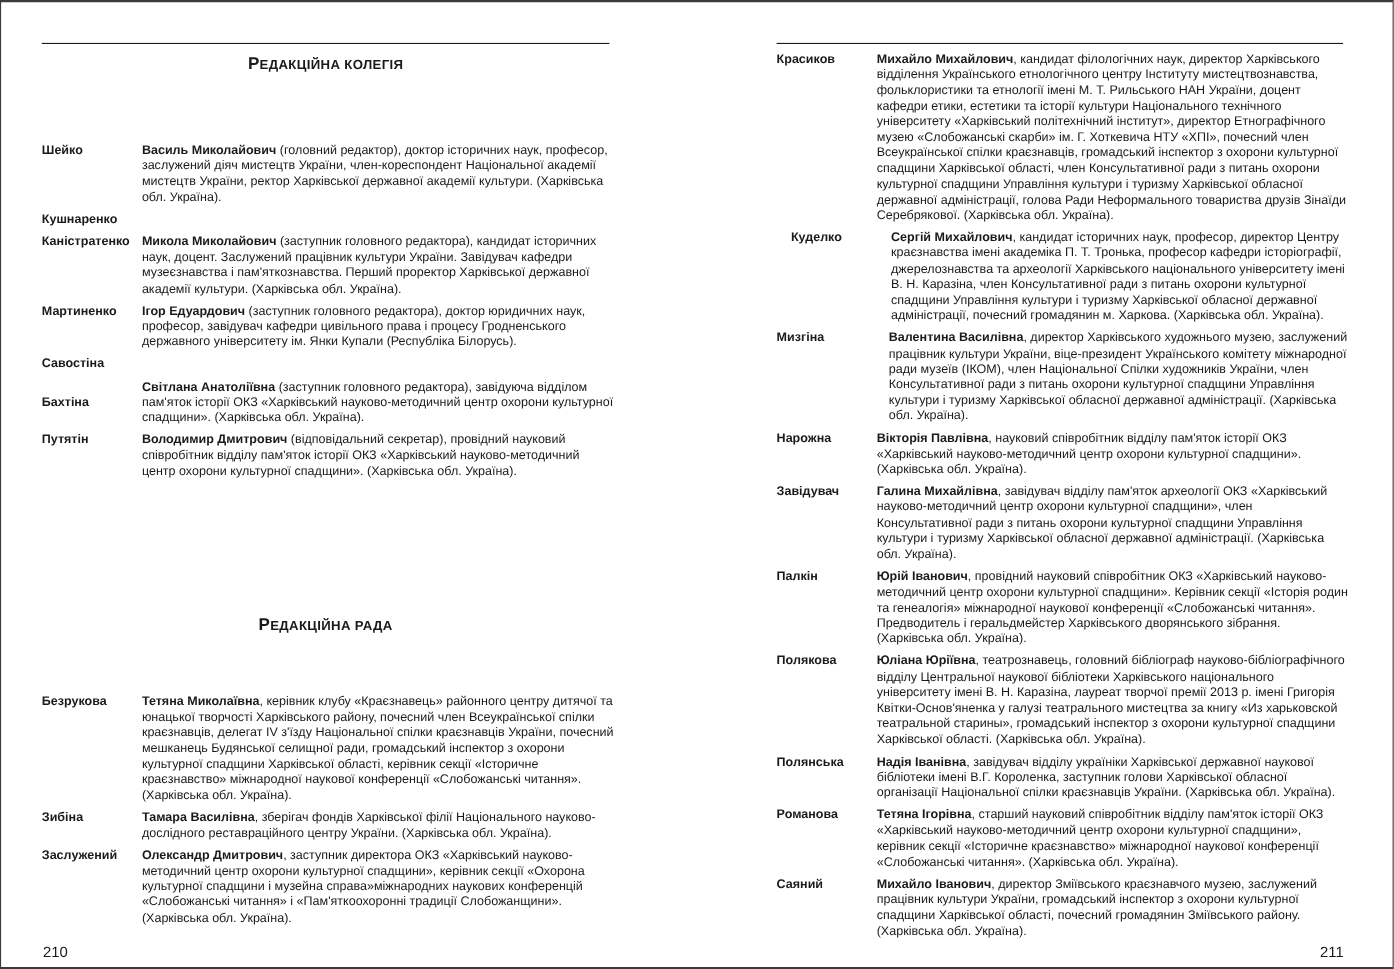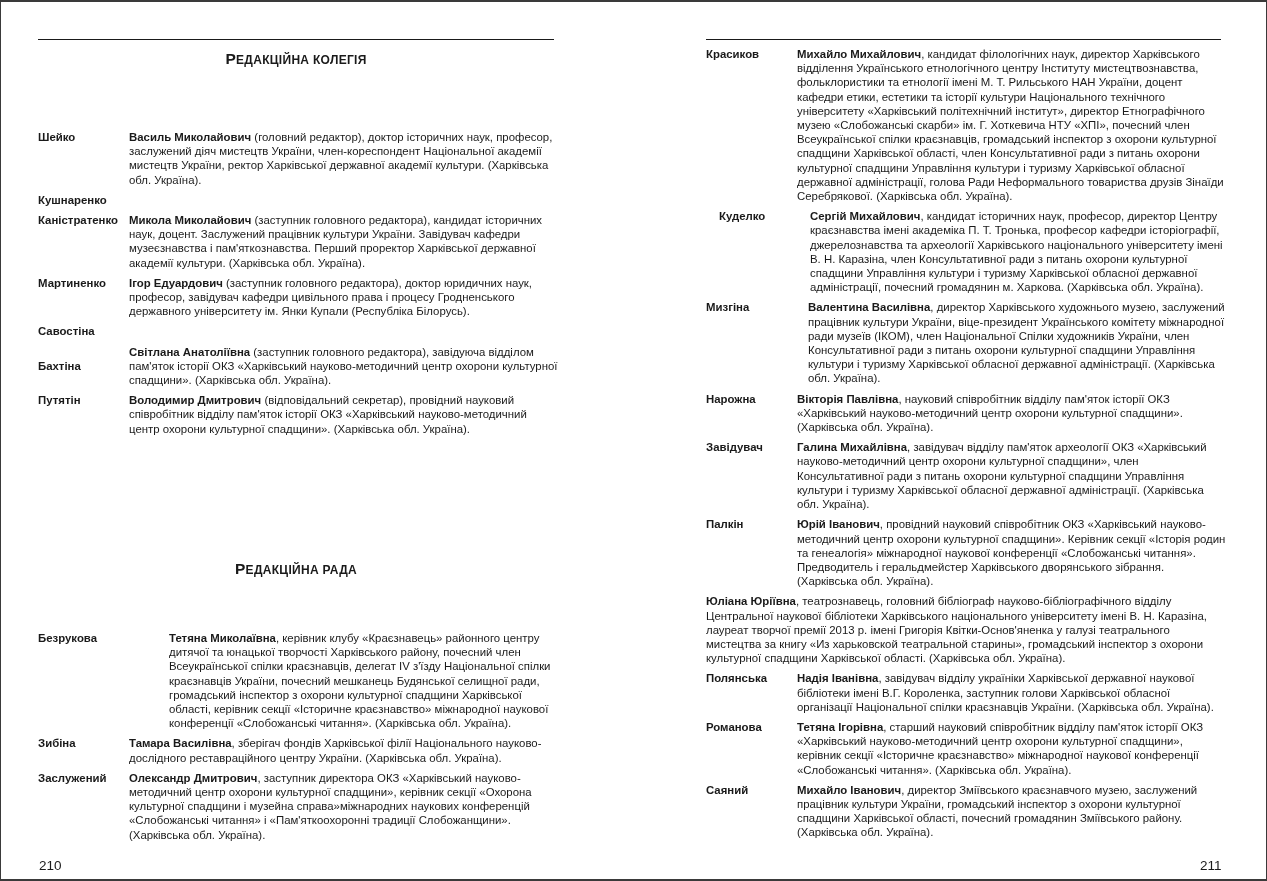--- a/index.html
+++ b/index.html
@@ -67,21 +67,21 @@
         <div class="surname">Путятін</div>
         <div class="desc"><b>Володимир Дмитрович</b><span> (відповідальний секретар), провідний науковий співробітник відділу пам'яток історії ОКЗ «Харківський науково-методичний центр охорони культурної спадщини». (Харківська обл. Україна).</span></div>
       </div>
     </div>
 
   <div class="heading" style="top:560px;">
     <span class="cap">Р</span><span class="sc">едакційна рада</span>
   </div>
 
   <div class="entries" style="top:631px;" id="list-s2">
-      <div class="entry" style="margin-bottom: 6px; gap: 40px;">
+      <div class="entry" style="margin-bottom: 6px;">
         <div class="surname">Безрукова</div>
         <div class="desc"><b>Тетяна Миколаївна</b><span>, керівник клубу «Краєзнавець» районного центру дитячої та юнацької творчості Харківського району, почесний член Всеукраїнської спілки краєзнавців, делегат IV з'їзду Національної спілки краєзнавців України, почесний мешканець Будянської селищної ради, громадський інспектор з охорони культурної спадщини Харківської області, керівник секції «Історичне краєзнавство» міжнародної наукової конференції «Слобожанські читання». (Харківська обл. Україна).</span></div>
       </div>
       <div class="entry" style="margin-bottom: 6px;">
         <div class="surname">Зибіна</div>
         <div class="desc"><b>Тамара Василівна</b><span>, зберігач фондів Харківської філії Національного науково-дослідного реставраційного центру України. (Харківська обл. Україна).</span></div>
       </div>
       <div class="entry" style="margin-bottom: 6px;">
         <div class="surname">Заслужений</div>
         <div class="desc"><b>Олександр Дмитрович</b><span>, заступник директора ОКЗ «Харківський науково-методичний центр охорони культурної спадщини»,  керівник секції «Охорона культурної спадщини і музейна справа»міжнародних наукових конференцій «Слобожанські читання» і «Пам'яткоохоронні традиції Слобожанщини». (Харківська обл. Україна).</span></div>
@@ -112,20 +112,21 @@
       </div>
       <div class="entry" style="margin-bottom: 6px;">
         <div class="surname">Завідувач</div>
         <div class="desc"><b>Галина Михайлівна</b><span>, завідувач відділу пам'яток археології ОКЗ «Харківський науково-методичний центр охорони культурної спадщини», член Консультативної ради з питань охорони культурної спадщини Управління культури і туризму Харківської обласної державної адміністрації. (Харківська обл. Україна).</span></div>
       </div>
       <div class="entry" style="margin-bottom: 6px;">
         <div class="surname">Палкін</div>
         <div class="desc"><b>Юрій Іванович</b><span>, провідний науковий співробітник ОКЗ «Харківський науково-методичний центр охорони культурної спадщини». Керівник секції «Історія родин та генеалогія» міжнародної наукової конференції «Слобожанські читання». Предводитель і геральдмейстер Харківського дворянського зібрання. (Харківська обл. Україна).</span></div>
       </div>
       <div class="entry" style="margin-bottom: 6px;">
+        <div class="surname">Полякова</div>
         <div class="desc"><b>Юліана Юріївна</b><span>, театрознавець, головний бібліограф науково-бібліографічного відділу Центральної наукової бібліотеки Харківського національного університету імені В. Н. Каразіна, лауреат творчої премії 2013 р. імені Григорія Квітки-Основ'яненка у галузі театрального мистецтва за книгу «Из харьковской театральной старины», громадський інспектор з охорони культурної спадщини Харківської області. (Харківська обл. Україна).</span></div>
       </div>
       <div class="entry" style="margin-bottom: 6px;">
         <div class="surname">Полянська</div>
         <div class="desc"><b>Надія Іванівна</b><span>, завідувач відділу україніки Харківської державної наукової бібліотеки імені В.Г. Короленка, заступник голови Харківської обласної організації Національної спілки краєзнавців України. (Харківська обл. Україна).</span></div>
       </div>
       <div class="entry" style="margin-bottom: 6px;">
         <div class="surname">Романова</div>
         <div class="desc"><b>Тетяна Ігорівна</b><span>, старший науковий співробітник відділу пам'яток історії ОКЗ «Харківський науково-методичний центр охорони культурної спадщини», керівник секції «Історичне краєзнавство» міжнародної наукової конференції «Слобожанські читання». (Харківська обл. Україна).</span></div>
       </div>

